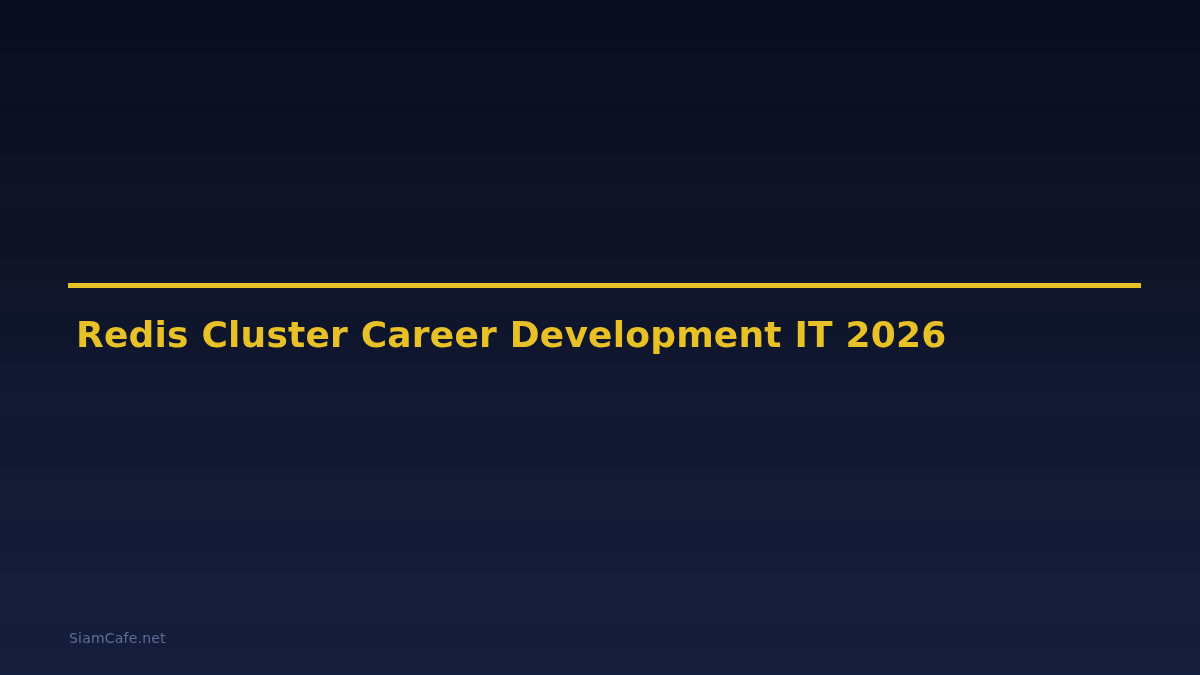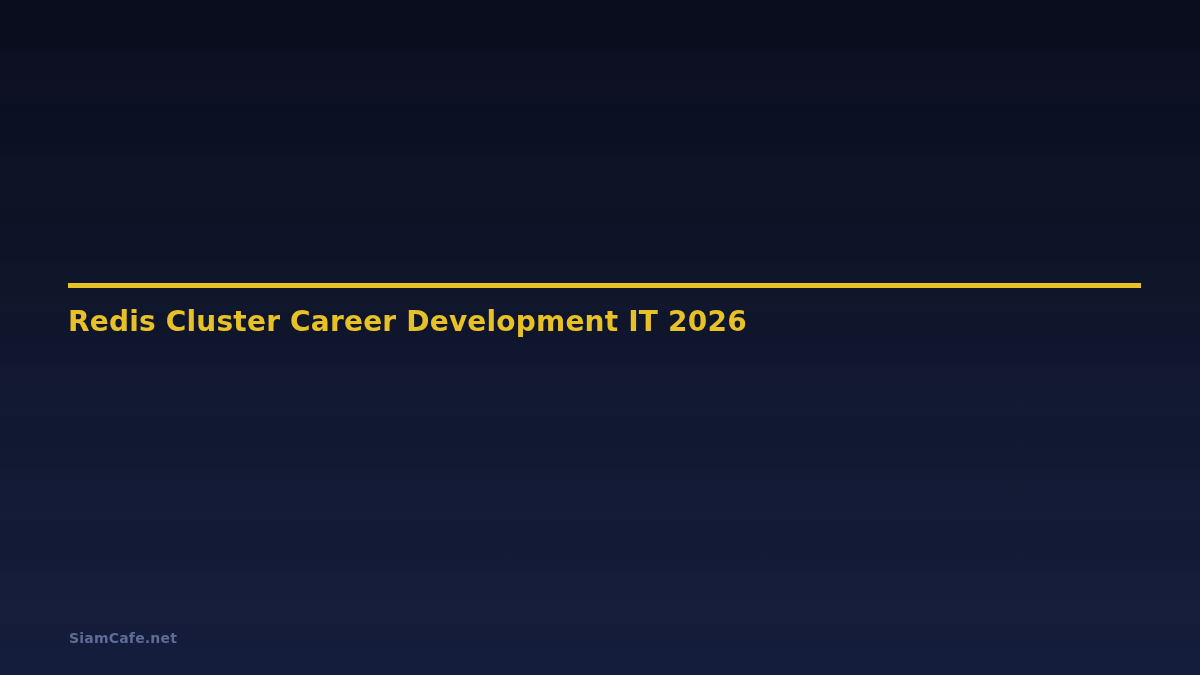--- a/index.html
+++ b/index.html
@@ -52,38 +52,38 @@
   }
 
   .accent-bar {
     width: 1073px;
     height: 5px;
     background: #e8c127;
     border-radius: 0;
   }
 
   .slide-title {
-    margin: 0;
+    margin: 8px;
     padding-top: 19px;
     font-family: "DejaVu Sans", sans-serif;
-    font-size: 28px;
+    font-size: 36px;
     font-weight: bold;
     letter-spacing: 0.2px;
     line-height: 1.1;
     color: #e8c127;
     white-space: nowrap;
   }
 
   .footer {
     position: absolute;
     left: 69px;
     top: 630px;
     font-family: "DejaVu Sans", sans-serif;
     font-size: 14px;
-    font-weight: bold;
+    font-weight: normal;
     color: #5d6d96;
     letter-spacing: 0.2px;
   }
 </style>
 </head>
 <body>
 
 <div class="slide">
 
   <div class="band-overlay"></div>

